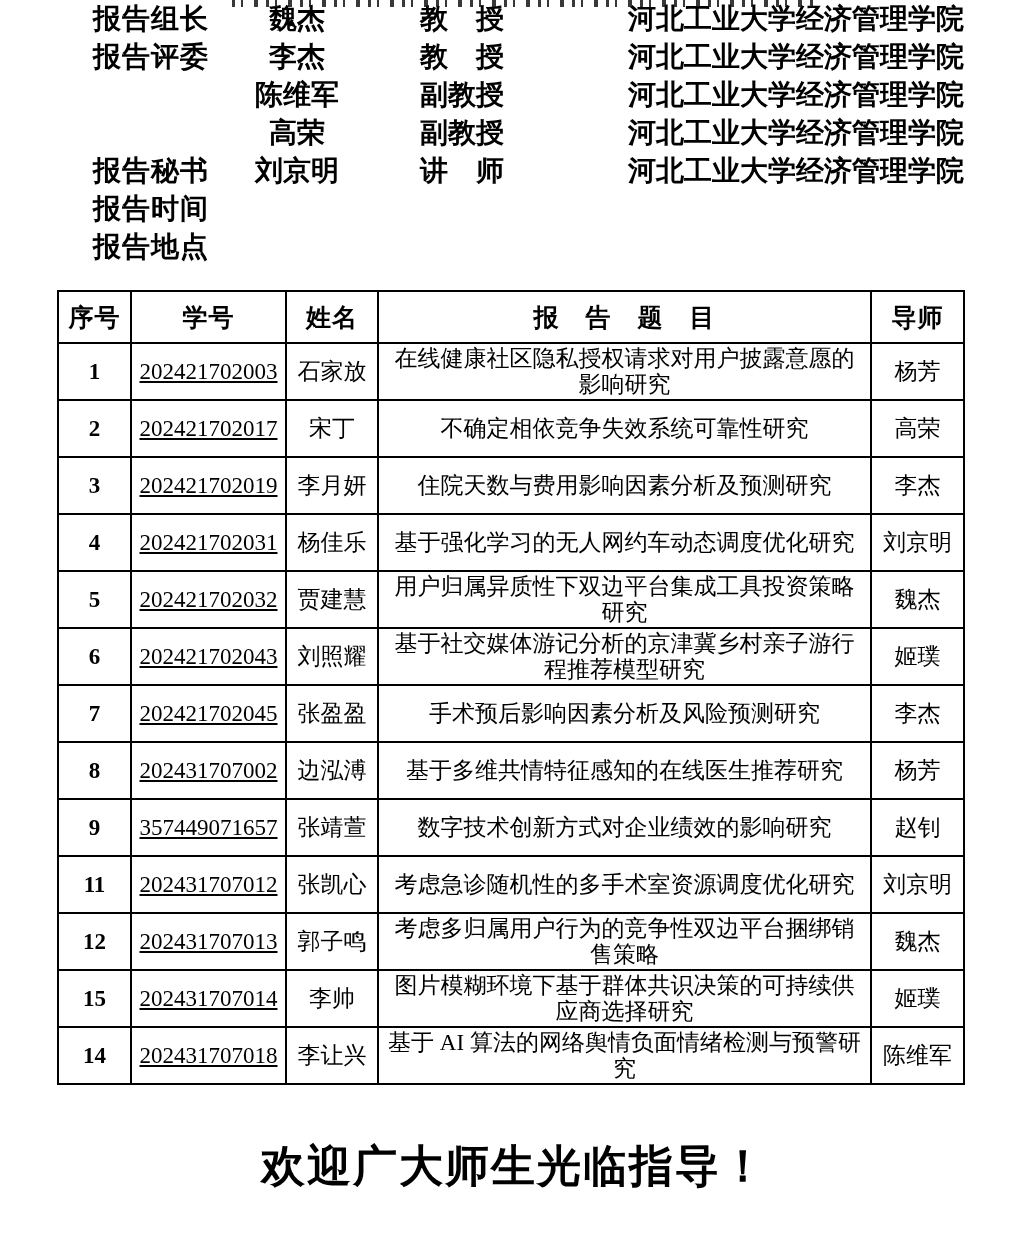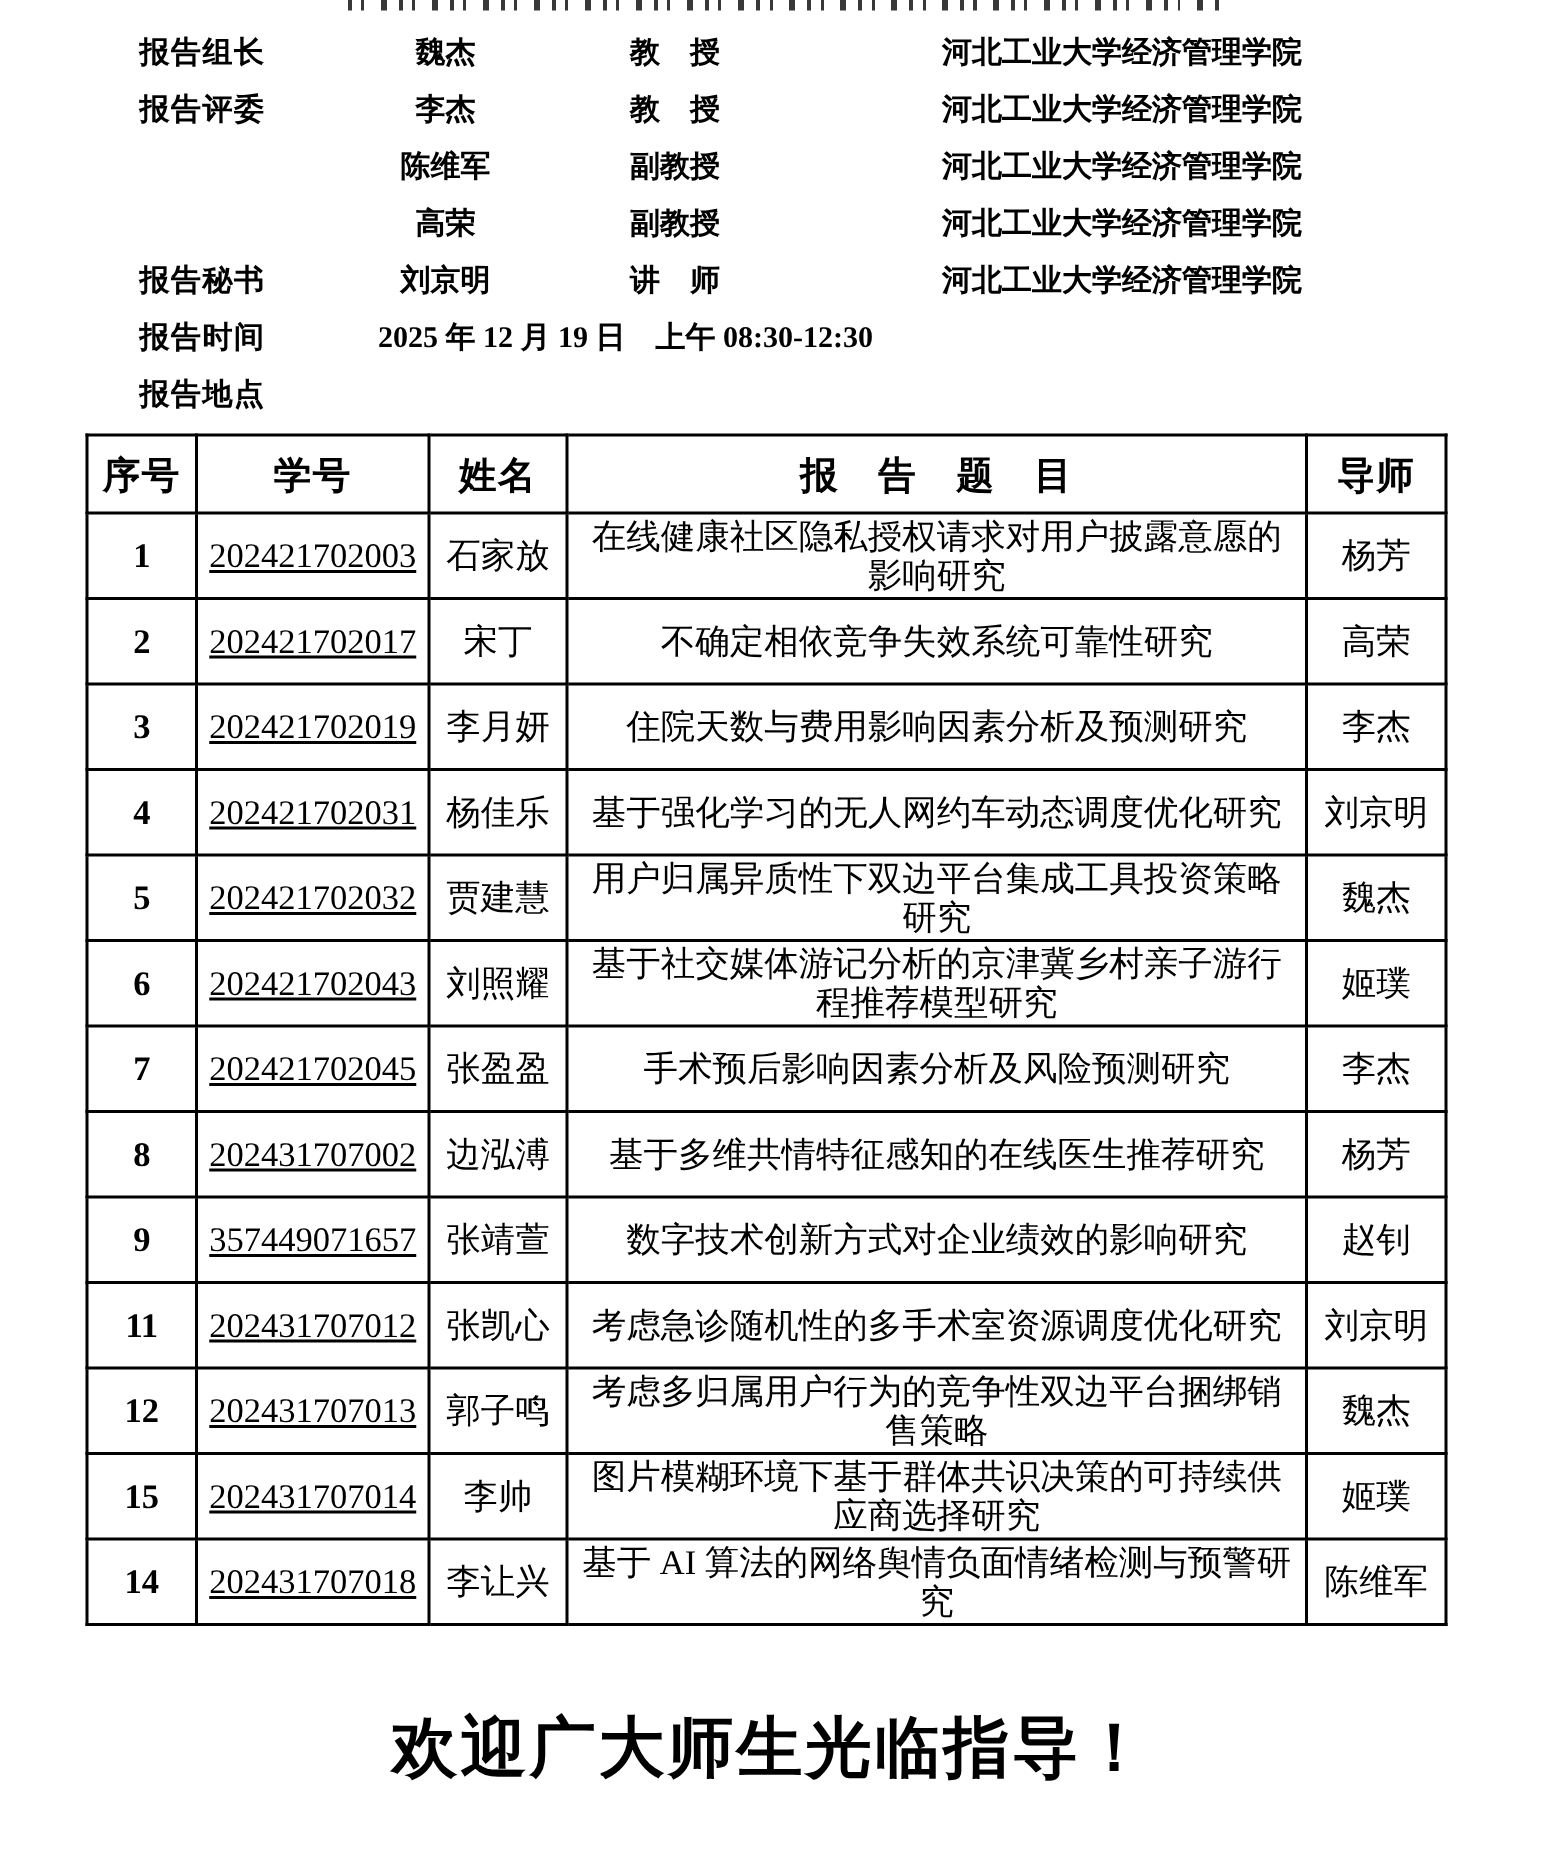--- a/index.html
+++ b/index.html
@@ -25,23 +25,22 @@
     background: repeating-linear-gradient(
       90deg,
       #151515 0 3px, transparent 3px 9px,
       #151515 9px 11px, transparent 11px 22px,
       #151515 22px 26px, transparent 26px 34px
     );
     opacity: 0.85;
   }
   
   .info-block {
-    padding-top: 15px;
-    font-weight: bold;
-    font-size: 20px;
+    font-weight: bold;
+    font-size: 28px;
   }
   .info-row {
     display: flex;
     align-items: center;
     height: 38px;
     white-space: nowrap;
   }
   .info-label {
     margin-left: 93px;
     width: 144px;
@@ -61,21 +60,21 @@
   }
   .info-value {
     margin-left: 15px;
   }
   
   table.schedule {
     border-collapse: collapse;
     table-layout: fixed;
     width: 906px;
     margin-left: 57px;
-    margin-top: 8px;
+    margin-top: 24px;
     border-radius: 22px;
   }
   table.schedule th, table.schedule td {
     border: 2px solid #000000;
     text-align: center;
     vertical-align: middle;
     overflow: hidden;
   }
   table.schedule th {
     height: 48px;
@@ -143,21 +142,20 @@
 
   <div class="info-row">
     <span class="info-label">报告秘书</span>
     <span class="info-name">刘京明</span>
     <span class="info-title">讲　师</span>
     <span class="info-org">河北工业大学经济管理学院</span>
   </div>
 
   <div class="info-row">
     <span class="info-label">报告时间</span>
-    <span class="info-value">2025 年 12 月 19 日　上午 08:30-12:30</span>
   </div>
 
   <div class="info-row">
     <span class="info-label">报告地点</span>
   </div>
 
 </div>
 
 <table class="schedule">
   <colgroup>

